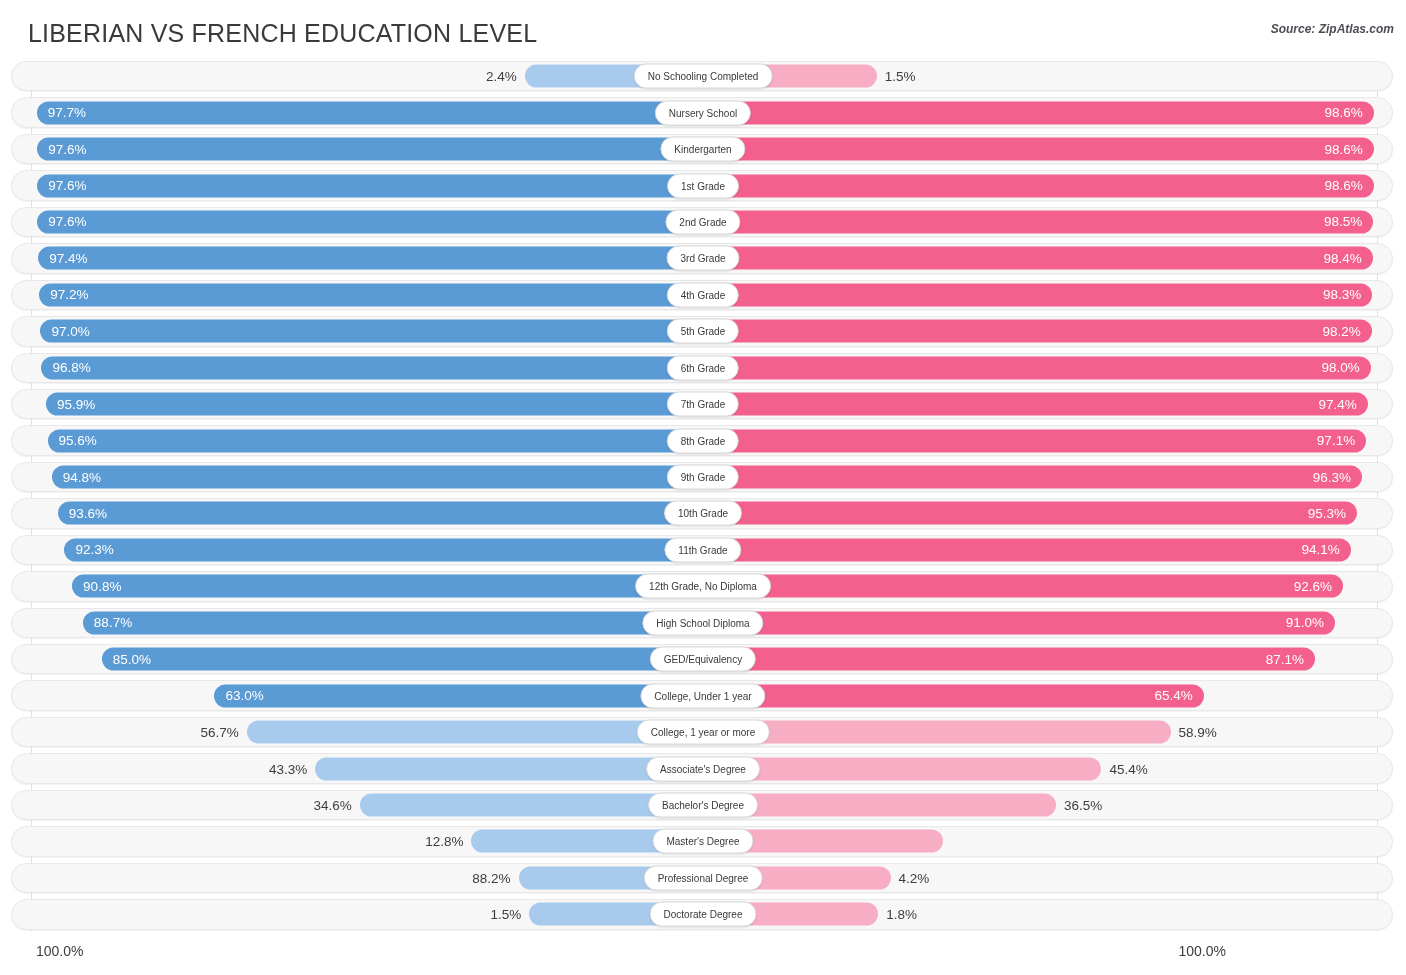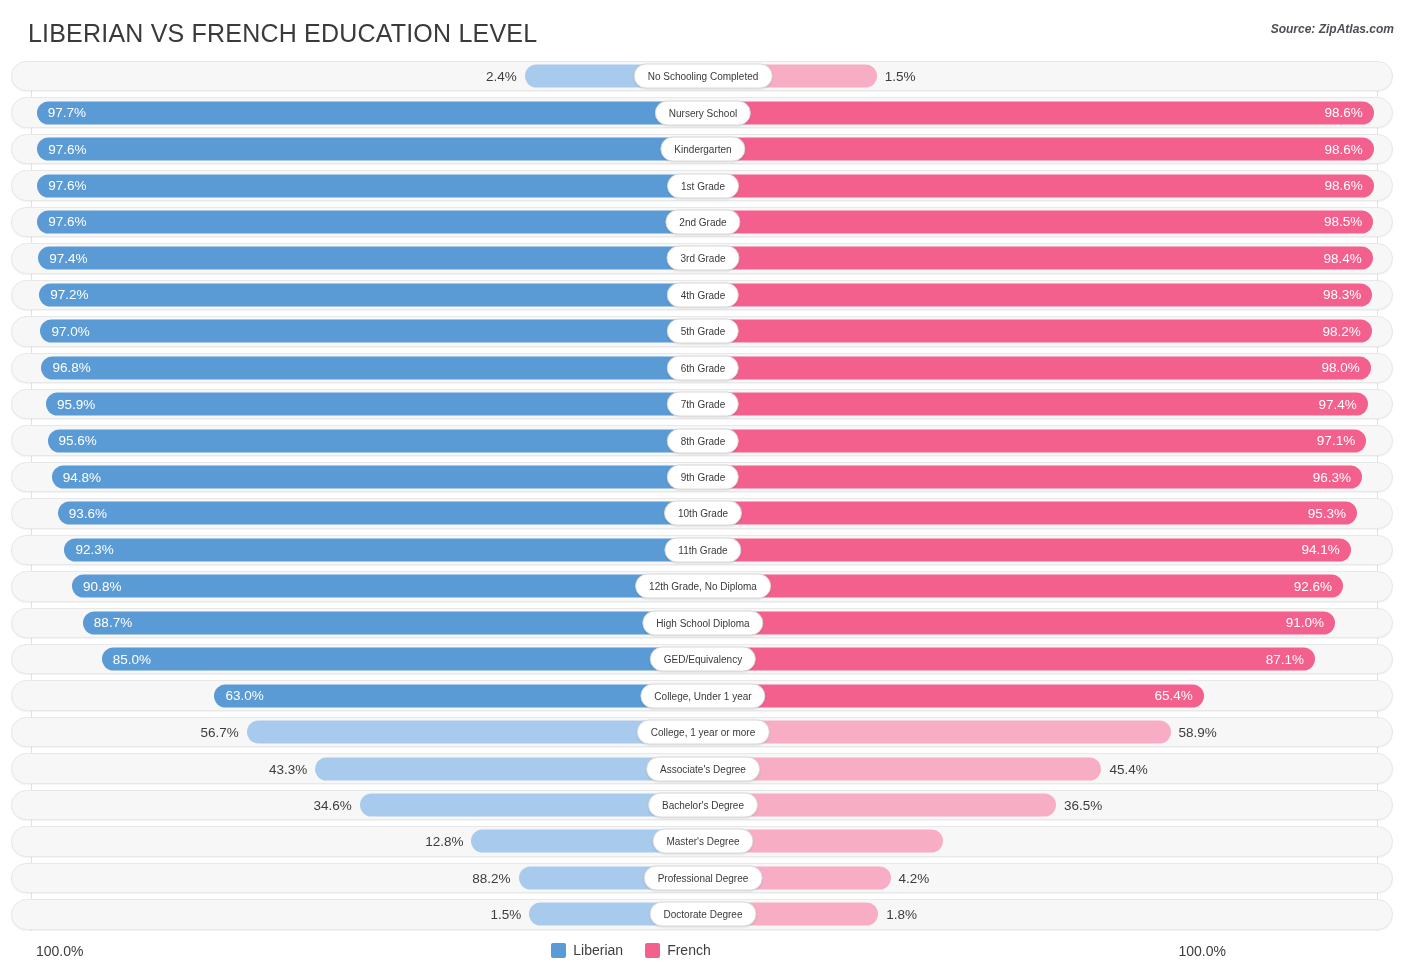--- a/index.html
+++ b/index.html
@@ -410,25 +410,15 @@
             </div>
           </div>
           <div class="pill">Doctorate Degree</div>
         </div>
       </div>
   </div>
 
   <div class="footer">
     <div class="axis-left">100.0%</div>
     <div class="axis-right">100.0%</div>
-    <div class="legend" id="legend">
-        <div class="legend-item">
-          <span class="swatch" style="background: rgb(91, 155, 213);"></span>
-          <span class="legend-label">Liberian</span>
-        </div>
-        <div class="legend-item">
-          <span class="swatch" style="background: rgb(244, 96, 142);"></span>
-          <span class="legend-label">French</span>
-        </div>
-      </div>
   </div>
 
 </div>
 
 </body></html>

